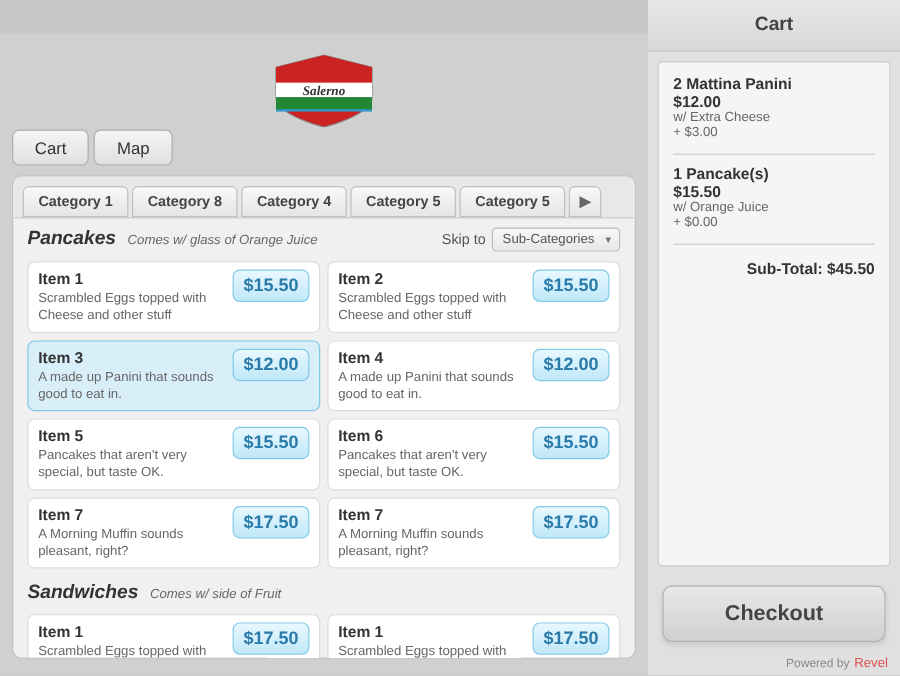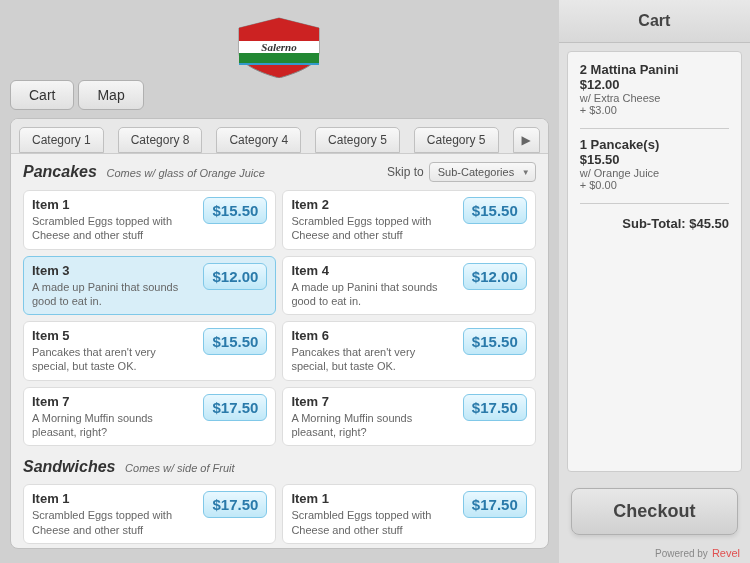--- a/index.html
+++ b/index.html
@@ -15,20 +15,21 @@
     }
 
     
     .main-panel {
       flex: 1;
       background: #d0d0d0;
       padding: 10px 10px 14px 10px;
       display: flex;
       flex-direction: column;
       gap: 0;
+      margin-top: 28px;
     }
 
     
     .logo-area {
       display: flex;
       justify-content: center;
       align-items: center;
       height: 70px;
       position: relative;
     }
@@ -66,23 +67,24 @@
       flex: 1;
       display: flex;
       flex-direction: column;
       overflow: hidden;
     }
 
     
     .category-tabs {
       display: flex;
       padding: 8px 8px 0 8px;
-      gap: 14px;
+      gap: 3px;
       background: #e8e8e8;
       border-bottom: 1px solid #ccc;
+      font-weight: bold;
     }
 
     .cat-tab {
       padding: 5px 12px;
       border-radius: 5px 5px 0 0;
       border: 1px solid #c0c0c0;
       background: linear-gradient(to bottom, #f8f8f8, #e5e5e5);
       cursor: pointer;
       font-size: 12px;
       color: #444;

